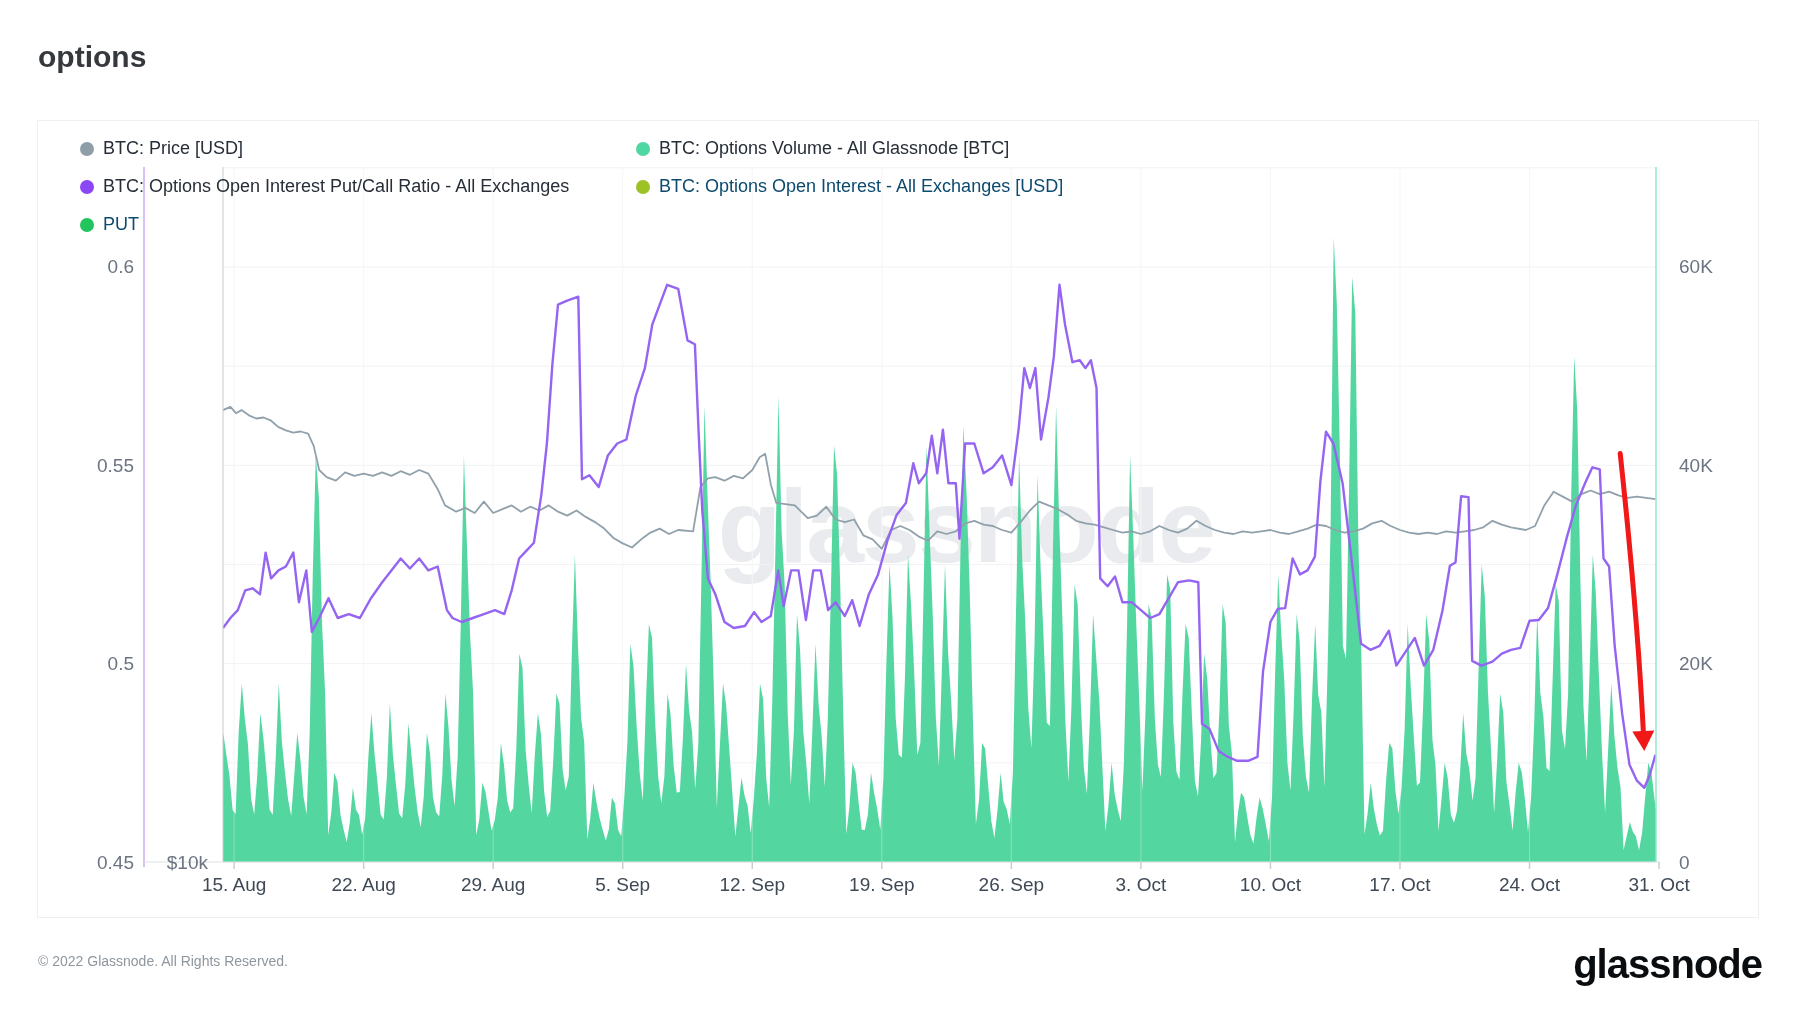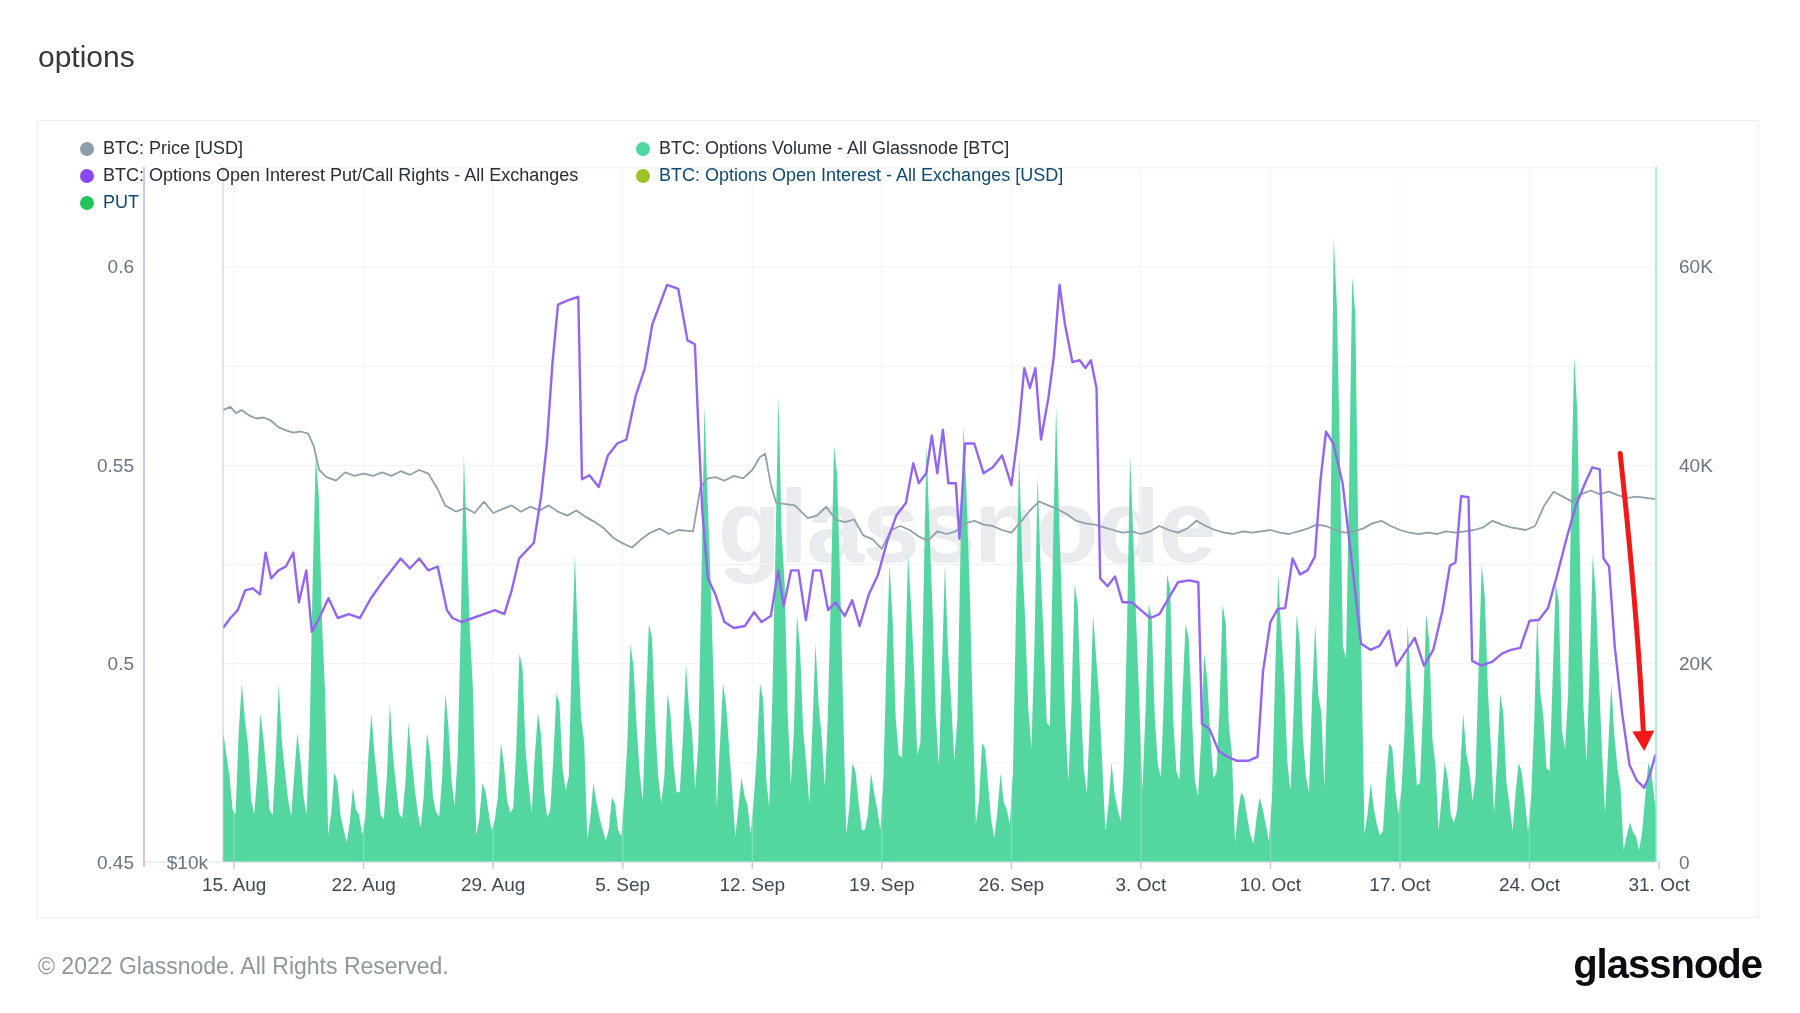--- a/index.html
+++ b/index.html
@@ -1,27 +1,27 @@
 <!DOCTYPE html>
 <html><head>
 <meta charset="utf-8">
 <style>
   html,body{margin:0;padding:0;background:#ffffff;}
   body{width:1800px;height:1013px;position:relative;font-family:"Liberation Sans",sans-serif;overflow:hidden;}
-  .page-title{position:absolute;left:38px;top:40px;font-size:30px;font-weight:400;color:#35393d;}
+  .page-title{position:absolute;left:38px;top:40px;font-size:30px;font-weight:700;color:#35393d;}
   .chart-card{position:absolute;left:37px;top:120px;width:1722px;height:798px;background:#ffffff;border:1px solid #eef0f2;box-sizing:border-box;}
   .watermark{position:absolute;left:928px;top:346px;transform:translateX(-50%);font-size:104px;font-weight:700;letter-spacing:-2px;color:#e9ebee;white-space:nowrap;user-select:none;}
   svg.chart{position:absolute;left:0;top:0;}
-  .legend-col{position:absolute;top:18px;display:flex;flex-direction:column;gap:8px;z-index:5;}
+  .legend-col{position:absolute;top:18px;display:flex;flex-direction:column;gap:19px;z-index:5;}
   .legend-col.c1{left:42px;}
   .legend-col.c2{left:598px;}
   .legend-item{display:flex;align-items:center;height:19px;font-size:18px;color:#272e38;white-space:nowrap;}
   .legend-item .dot{width:14px;height:14px;border-radius:50%;margin-right:9px;flex:0 0 auto;}
   .legend-item.muted{color:#0c4a6e;}
-  .footer-copy{position:absolute;left:38px;top:953px;font-size:23px;color:#8e969e;}
+  .footer-copy{position:absolute;left:38px;top:953px;font-size:14px;color:#8e969e;}
   .footer-logo{position:absolute;right:38px;top:942px;font-size:40px;font-weight:700;letter-spacing:-1px;color:#0a0d10;}
   text{font-family:"Liberation Sans",sans-serif;}
 </style>
 </head>
 <body>
 
 <div class="page-title">options</div>
 
 <div class="chart-card">
   <div class="watermark">glassnode</div>
@@ -118,21 +118,21 @@
         <polygon points="1606.3,629.9 1594.3,610.5 1616.3,609.4" fill="#f11818"></polygon>
       </g>
     </svg>
   <div class="legend-col c1" id="legend-col-1">
       <div class="legend-item">
         <span class="dot" style="background: rgb(142, 158, 169);"></span>
         <span>BTC: Price [USD]</span>
       </div>
       <div class="legend-item">
         <span class="dot" style="background: rgb(139, 70, 246);"></span>
-        <span>BTC: Options Open Interest Put/Call Rights - All Exchanges</span>
+        <span>BTC: Options Open Interest Put/Call Ratio - All Exchanges</span>
       </div>
       <div class="legend-item muted">
         <span class="dot" style="background: rgb(33, 196, 93);"></span>
         <span>PUT</span>
       </div>
     </div>
   <div class="legend-col c2" id="legend-col-2">
       <div class="legend-item">
         <span class="dot" style="background: rgb(78, 215, 162);"></span>
         <span>BTC: Options Volume - All Glassnode [BTC]</span>

